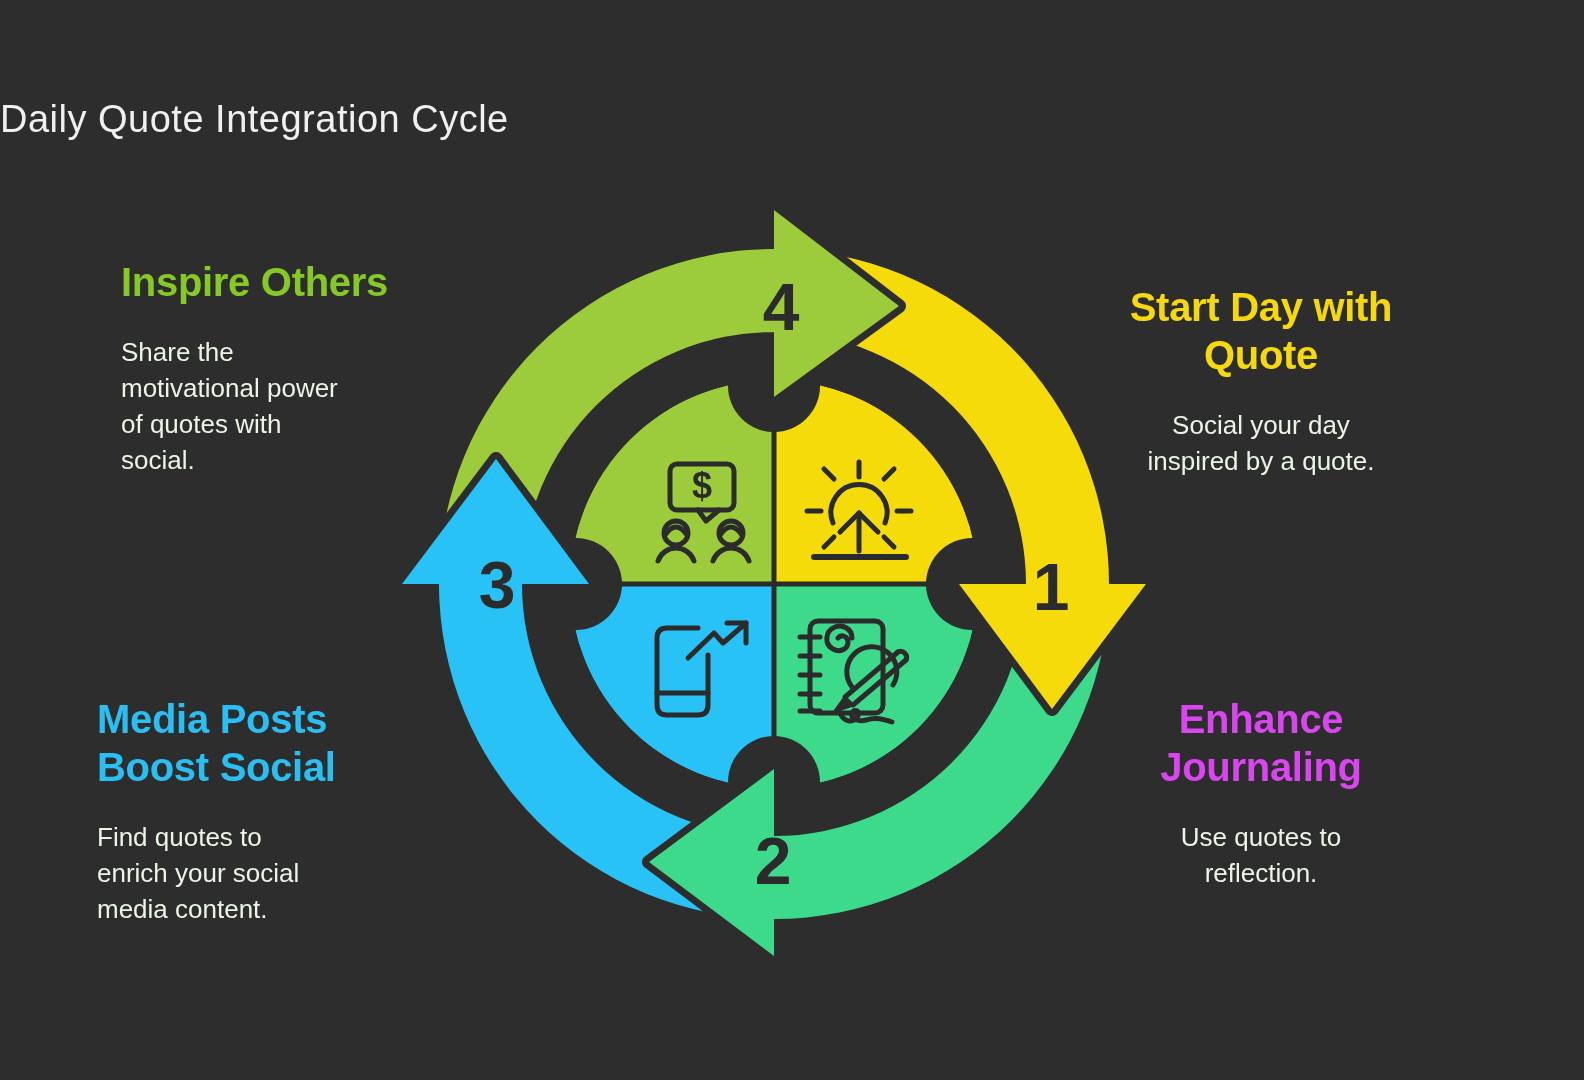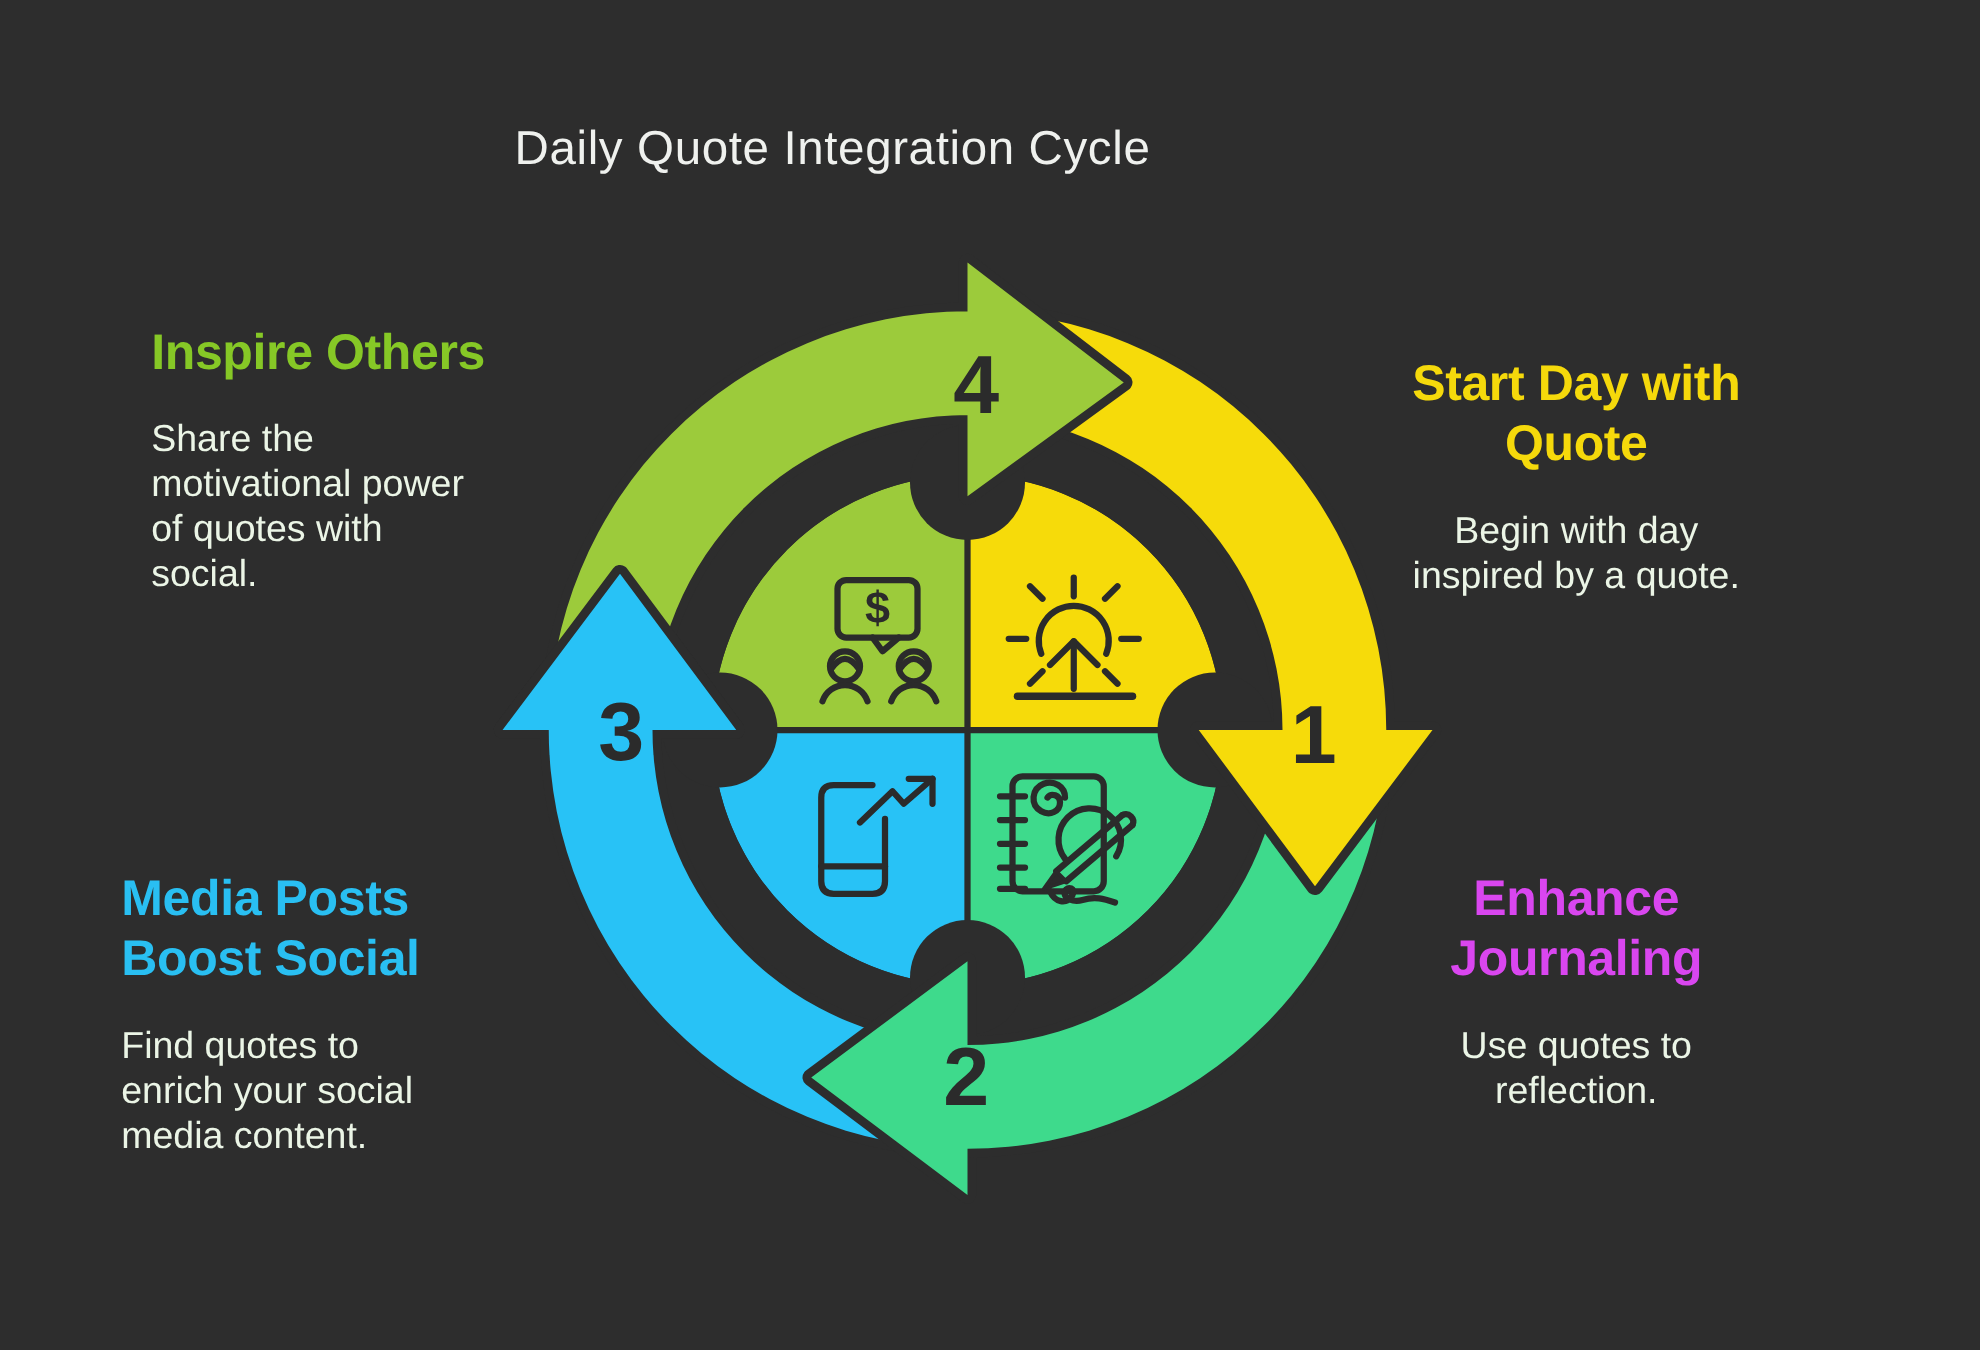--- a/index.html
+++ b/index.html
@@ -1,27 +1,27 @@
 <!DOCTYPE html>
 <html><head>
 <meta charset="utf-8">
 <style>
   html,body{margin:0;padding:0;background:#2D2D2D;}
   .stage{
     position:relative;width:1584px;height:1080px;background:#2D2D2D;overflow:hidden;
     font-family:"Liberation Sans", sans-serif;
   }
   .title{
-    position:absolute;top:98px;left:0;width:1332px;text-align:center;
+    position:absolute;top:98px;left:0;width:1332px;text-align:left;
     font-size:38px;line-height:42px;font-weight:500;color:#EFF1EE;letter-spacing:.5px;
   }
   .card{position:absolute;width:370px;}
   .card.right{text-align:center;}
   .card .heading{font-size:40px;line-height:48px;font-weight:bold;letter-spacing:-.3px;}
-  .card .body{margin-top:28px;font-size:30px;line-height:36px;color:#EBF5E6;}
+  .card .body{margin-top:28px;font-size:26px;line-height:36px;color:#EBF5E6;}
   .h-lime{color:#86C826;}
   .h-yellow{color:#F5D90B;}
   .h-blue{color:#29BFF2;}
   .h-teal{color:#d946ef;}
   .card-tl{left:101px;top:258px;margin-left:20px;}
   .card-tr{right:138px;top:283px;}
   .card-bl{left:97px;top:695px;}
   .card-br{right:138px;top:695px;}
   svg{position:absolute;left:0;top:0;}
   .piece{stroke:#2D2D2D;stroke-width:14;stroke-linejoin:round;paint-order:stroke;}
@@ -48,21 +48,21 @@
       <div>social.</div>
     </div>
   </div>
 
   <div class="card right card-tr">
     <div class="heading h-yellow">
       <div>Start Day with</div>
       <div>Quote</div>
     </div>
     <div class="body">
-      <div>Begin with day</div>
+      <div>Social your day</div>
       <div>inspired by a quote.</div>
     </div>
   </div>
 
   <div class="card card-bl">
     <div class="heading h-blue">
       <div>Media Posts</div>
       <div>Boost Social</div>
     </div>
     <div class="body">

